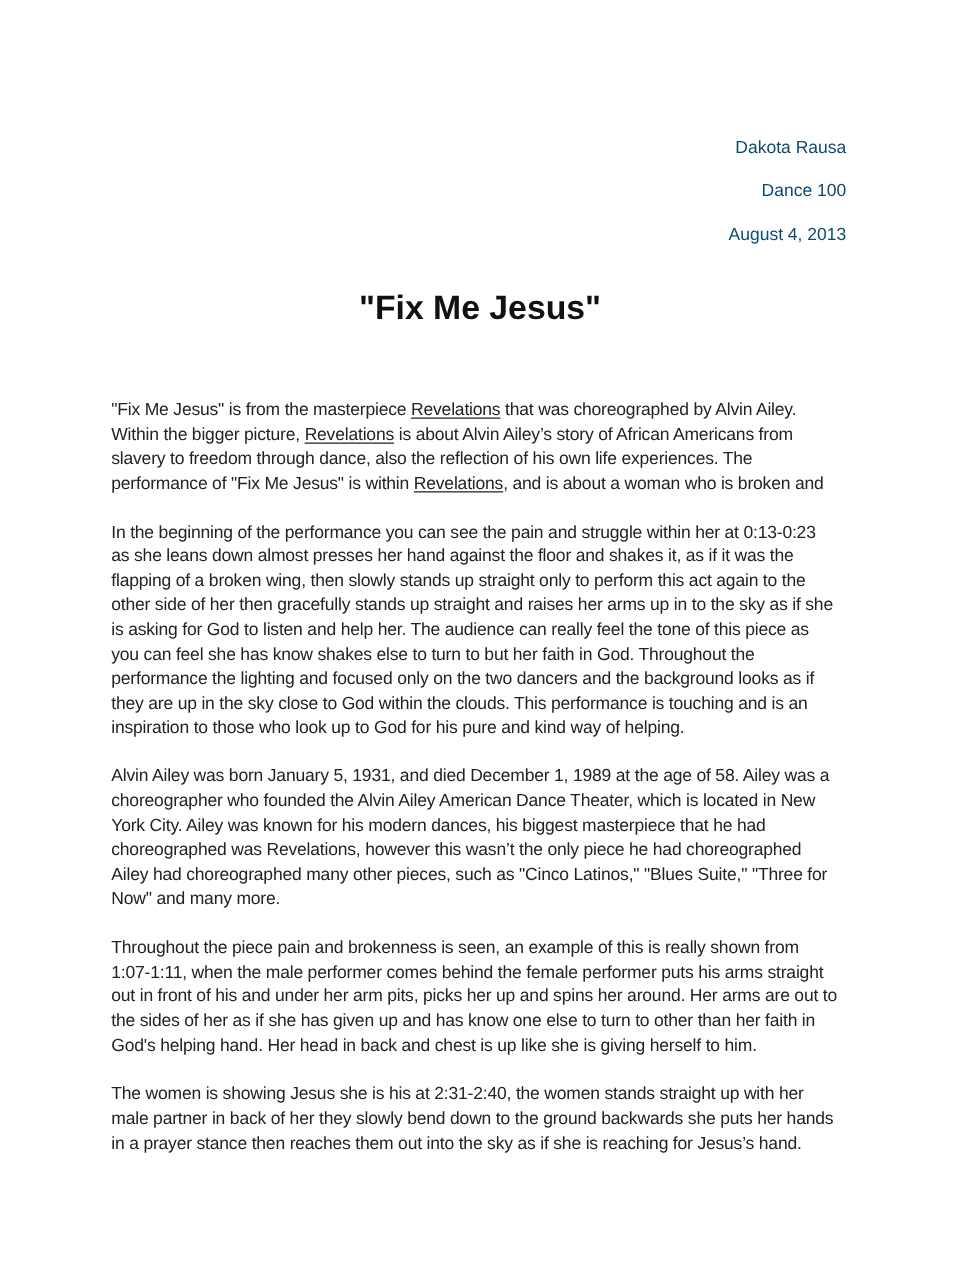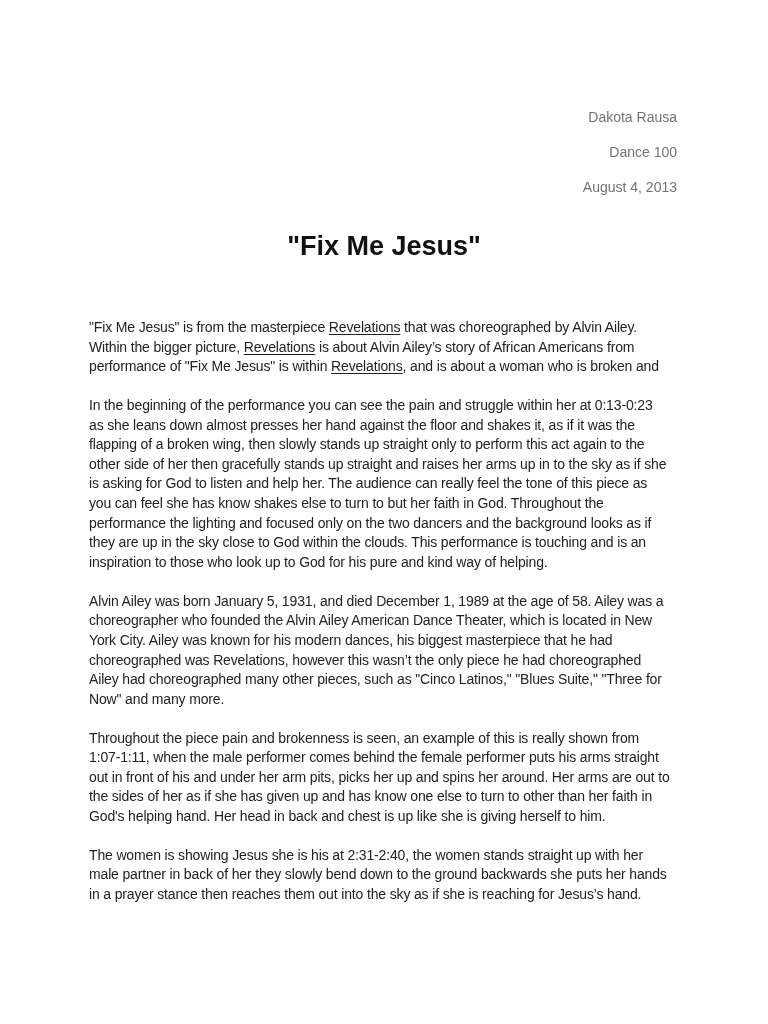--- a/index.html
+++ b/index.html
@@ -23,21 +23,21 @@
       height: 1024px;
       background: #ffffff;
     }
     .header-block {
       position: absolute;
       right: 91px;
       top: 108px;
       text-align: right;
       font-size: 14px;
       line-height: 18px;
-      color: #737373;
+      color: #0c4a6e;
     }
     .header-line {
       display: block;
       height: 18px;
       margin-bottom: 17px;
     }
     .title {
       position: absolute;
       left: 0;
       width: 768px;
@@ -80,20 +80,21 @@
     <span class="header-line">Dance 100</span>
     <span class="header-line">August 4, 2013</span>
   </div>
 
   <div class="title">"Fix Me Jesus"</div>
 
   <div class="body-text" id="body-text">
       <p class="para">
         <span class="line">"Fix Me Jesus" is from the masterpiece <span class="u">Revelations</span> that was choreographed by Alvin Ailey.</span>
         <span class="line">Within the bigger picture, <span class="u">Revelations</span> is about Alvin Ailey’s story of African Americans from</span>
+        <span class="line">slavery to freedom through dance, also the reflection of his own life experiences. The</span>
         <span class="line">performance of "Fix Me Jesus" is within <span class="u">Revelations</span>, and is about a woman who is broken and</span>
       </p>
       <p class="para">
         <span class="line">In the beginning of the performance you can see the pain and struggle within her at 0:13-0:23</span>
         <span class="line">as she leans down almost presses her hand against the floor and shakes it, as if it was the</span>
         <span class="line">flapping of a broken wing, then slowly stands up straight only to perform this act again to the</span>
         <span class="line">other side of her then gracefully stands up straight and raises her arms up in to the sky as if she</span>
         <span class="line">is asking for God to listen and help her. The audience can really feel the tone of this piece as</span>
         <span class="line">you can feel she has know shakes else to turn to but her faith in God. Throughout the</span>
         <span class="line">performance the lighting and focused only on the two dancers and the background looks as if</span>

